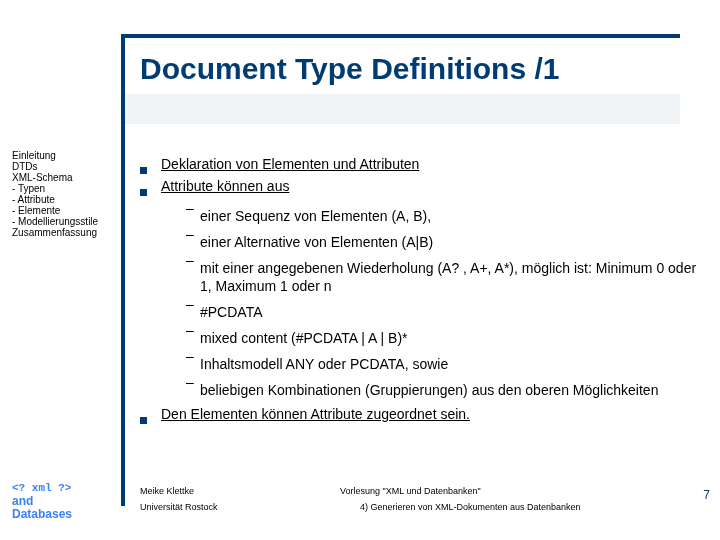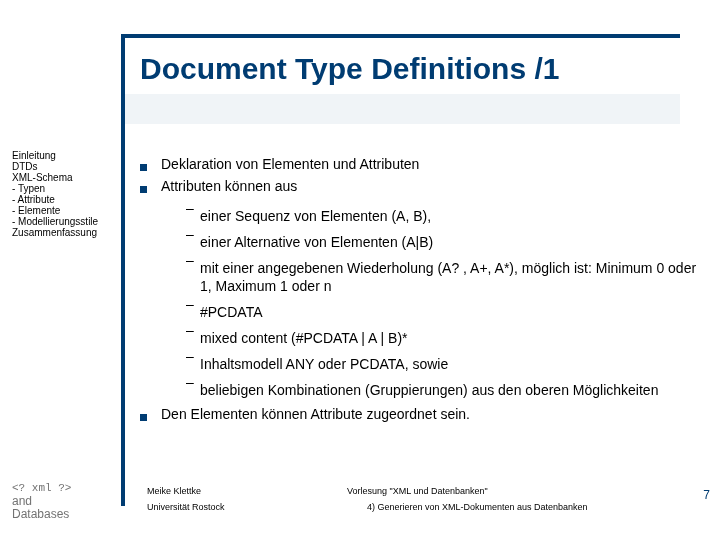--- a/index.html
+++ b/index.html
@@ -24,45 +24,45 @@
 
   .sidebar {
     position:absolute; left:12px; top:150px; width:104px;
     font-size:10px; line-height:11px; color:#000;
   }
 
   .content {
     position:absolute; left:140px; top:155px; width:560px;
     font-size:14px; color:#000;
   }
-  .row { display:flex; align-items:center; margin-bottom:3px; }
+  .row { display:flex; align-items:flex-end; margin-bottom:3px;text-decoration:underline; }
   .sq {
     width:7px; height:7px; background:#003c72; flex:0 0 7px;
     margin-top:6px; margin-right:14px;
   }
   .row .txt { flex:1; line-height:19px; }
   .sub-list { margin-left:46px; }
   .sub-row { display:flex; align-items:flex-start; line-height:18px; }
   .dash { flex:0 0 14px; }
   .sub-row .txt { flex:1;margin-top:8px; }
 
   .block2 { margin-top:6px; }
 
   .logo {
     position:absolute; left:12px; top:482px;
-    font-size:12px; color:#737373; font-weight:normal; line-height:13px;
+    font-size:12px; color:#3b82f6; font-weight:bold; line-height:13px;
   }
   .logo .xml { font-family: "Courier New", monospace; font-size:11px; }
 
   .footer {
     position:absolute; left:140px; top:486px; width:540px;
     font-size:9px; color:#000;
   }
   .footer-row { display:flex; }
-  .footer-row > div:first-child { width:200px;margin-left:7px; }
+  .footer-row > div:first-child { width:200px; }
   .pagenum {
     position:absolute; right:10px; top:488px;
     font-size:12px; color:#003c72;
   }
 </style>
 </head>
 <body>
 
 <div class="frame-top"></div>
 <div class="frame-left"></div>
@@ -81,21 +81,21 @@
   <div>Zusammenfassung</div>
 </div>
 
 <div class="content">
   <div class="row">
     <span class="sq"></span>
     <span class="txt">Deklaration von Elementen und Attributen</span>
   </div>
   <div class="row">
     <span class="sq"></span>
-    <span class="txt">Attributen können aus</span>
+    <span class="txt">Attribute können aus</span>
   </div>
 
   <div class="sub-list">
     <div class="sub-row">
         <span class="dash">–</span>
         <span class="txt">einer Sequenz von Elementen (A, B),</span>
       </div>
     <div class="sub-row">
         <span class="dash">–</span>
         <span class="txt">einer Alternative von Elementen (A|B)</span>

